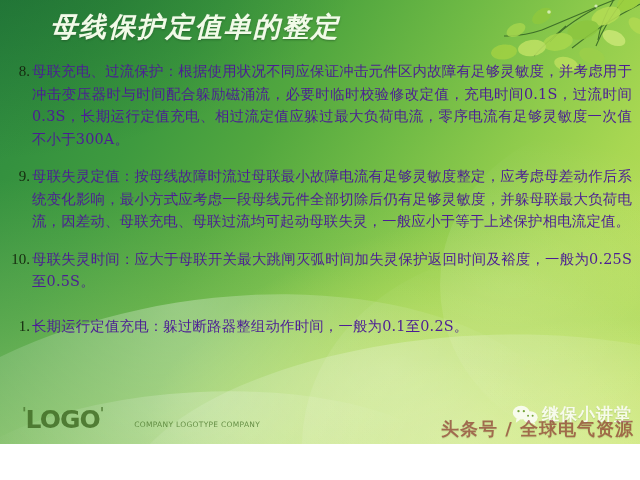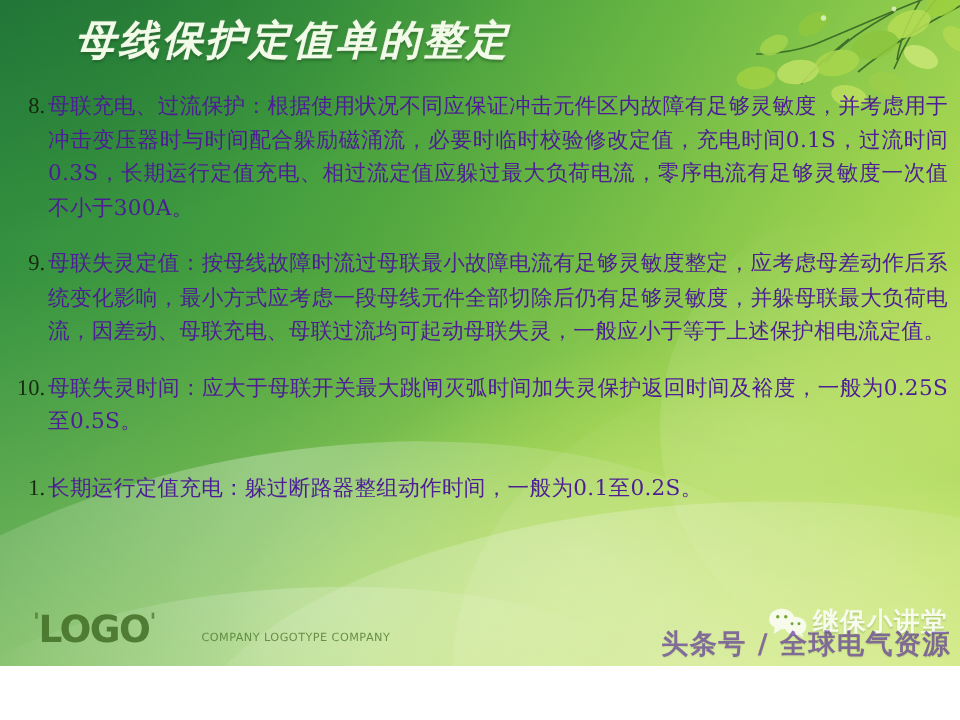--- a/index.html
+++ b/index.html
@@ -126,21 +126,21 @@
     font-family:"DejaVu Sans","Liberation Sans",sans-serif;
     font-size:17px;font-weight:700;color:#ffffff;opacity:.82;
     letter-spacing:1px;white-space:nowrap;
     text-shadow:0 1px 1px rgba(60,90,30,.25);
   }
   .wechat{width:26px;height:22px;opacity:.9;flex:0 0 auto;}
   .wm-bot{
     position:absolute;right:6px;bottom:3px;
     font-family:"DejaVu Sans","Liberation Sans",sans-serif;
     font-size:18px;font-weight:700;letter-spacing:1px;
-    color:#4c1d95;opacity:.62;white-space:nowrap;
+    color:#7f1d1d;opacity:.62;white-space:nowrap;
     text-shadow:0 1px 1px rgba(60,90,30,.2);
   }
 </style>
 </head>
 <body>
 
 <div id="slide">
 
   <div class="bg-base"></div>
   <div class="bg-vglow"></div>

